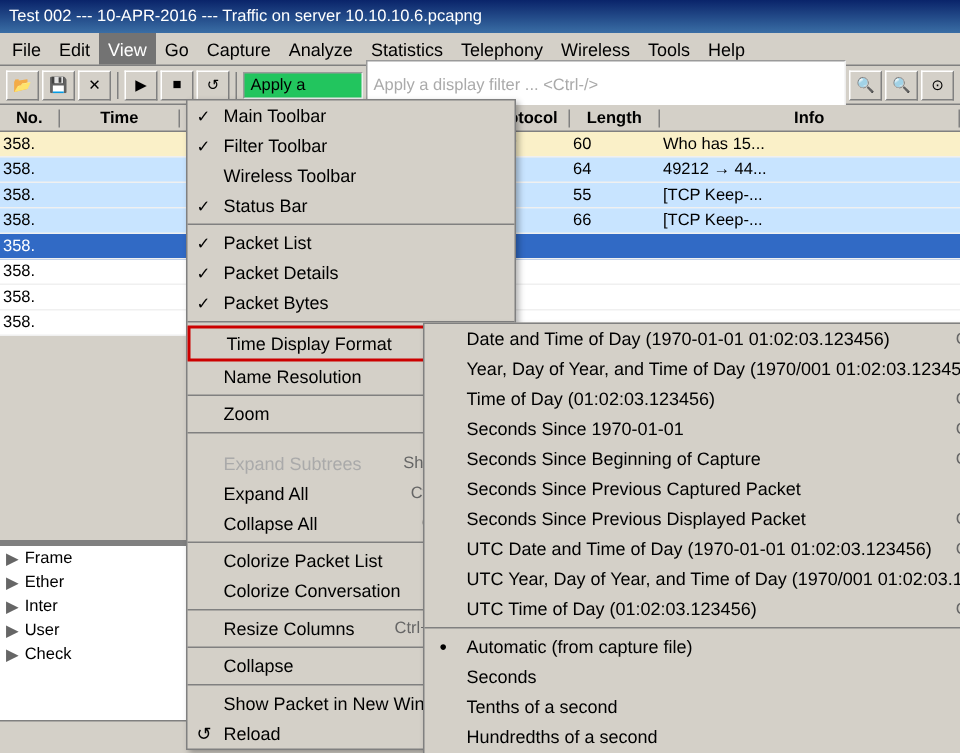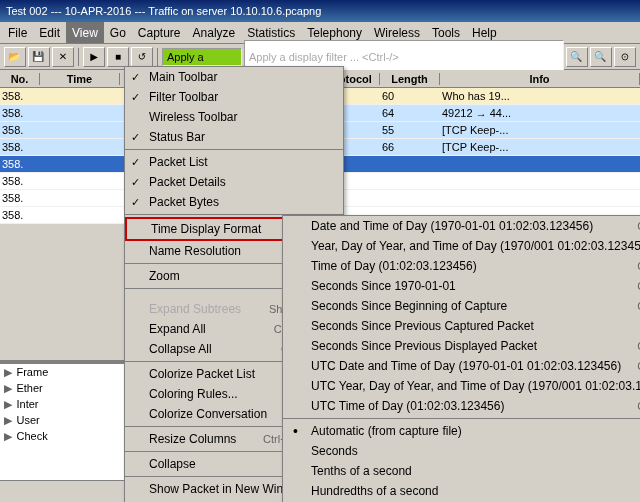--- a/index.html
+++ b/index.html
@@ -190,21 +190,21 @@
     .tb-btn {
       background: #d4d0c8;
       border: 1px solid #808080;
       border-top-color: #fff;
       border-left-color: #fff;
       width: 22px; height: 20px;
       display: flex; align-items: center; justify-content: center;
       font-size: 10px; cursor: pointer;
     }
     .tb-separator { width: 1px; background: #808080; height: 18px; margin: 0 2px; }
-    .tb-text { font-size: 11px; padding: 0 4px; background: #84cc16; border: 1px inset; height: 18px; display: flex; align-items: center; width: 80px; text-align: right; }
+    .tb-text { font-size: 11px; padding: 0 4px; background: #22c55e; border: 1px inset; height: 18px; display: flex; align-items: center; width: 80px; text-align: right; }
     .logo {
       position: absolute;
       bottom: 22px;
       right: 4px;
       font-size: 10px;
       color: #888;
       display: flex;
       align-items: center;
       gap: 2px;
     }
@@ -268,21 +268,21 @@
       <span>Info</span>
     </div>
     <div class="packet-rows" id="packet-rows">
         <div class="packet-row arp">
     <span>358.</span>
     <span></span>
     <span></span>
     <span>Broadcast</span>
     <span>ARP</span>
     <span>60</span>
-    <span>Who has 19...</span>
+    <span>Who has 15...</span>
   </div>
         <div class="packet-row tcp-dark">
     <span>358.</span>
     <span></span>
     <span></span>
     <span>10.10.10.6</span>
     <span>TCP</span>
     <span>64</span>
     <span>49212 → 44...</span>
   </div>
@@ -455,24 +455,20 @@
         <span style="display:flex;align-items:center;gap:4px;">
           <span class="shortcut">Ctrl+Left</span>
         </span>
       </div>
       <div class="menu-separator"></div>
       <div class="view-menu-item">
         <span>Colorize Packet List</span>
         <span style="display:flex;align-items:center;gap:4px;"></span>
       </div>
       <div class="view-menu-item">
-        <span>Coloring Rules...</span>
-        <span style="display:flex;align-items:center;gap:4px;"></span>
-      </div>
-      <div class="view-menu-item">
         <span>Colorize Conversation</span>
         <span style="display:flex;align-items:center;gap:4px;">
           <span class="submenu-arrow">▶</span>
         </span>
       </div>
       <div class="menu-separator"></div>
       <div class="view-menu-item">
         <span>Resize Columns</span>
         <span style="display:flex;align-items:center;gap:4px;">
           <span class="shortcut">Ctrl+Shift+R</span>

